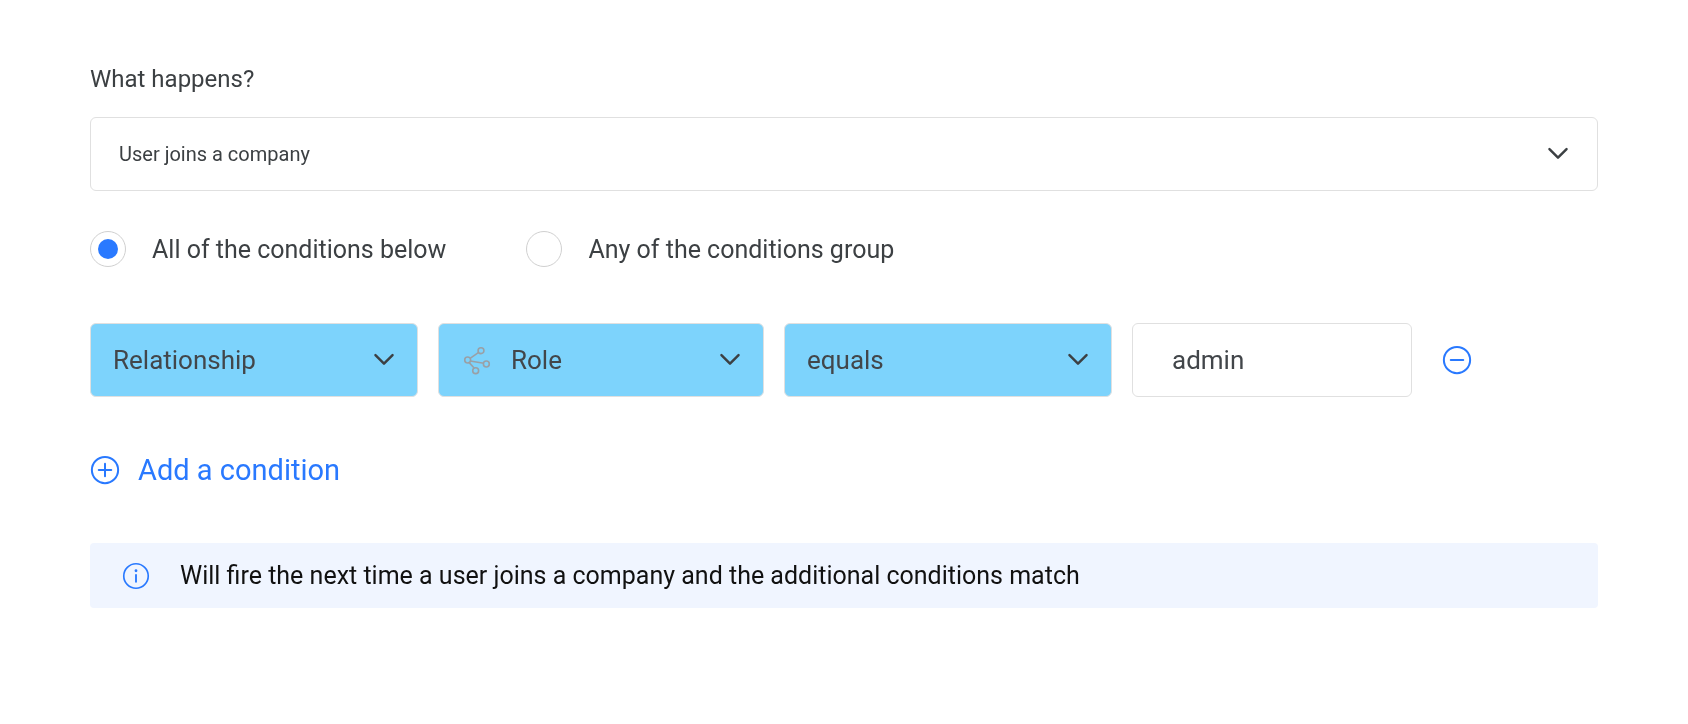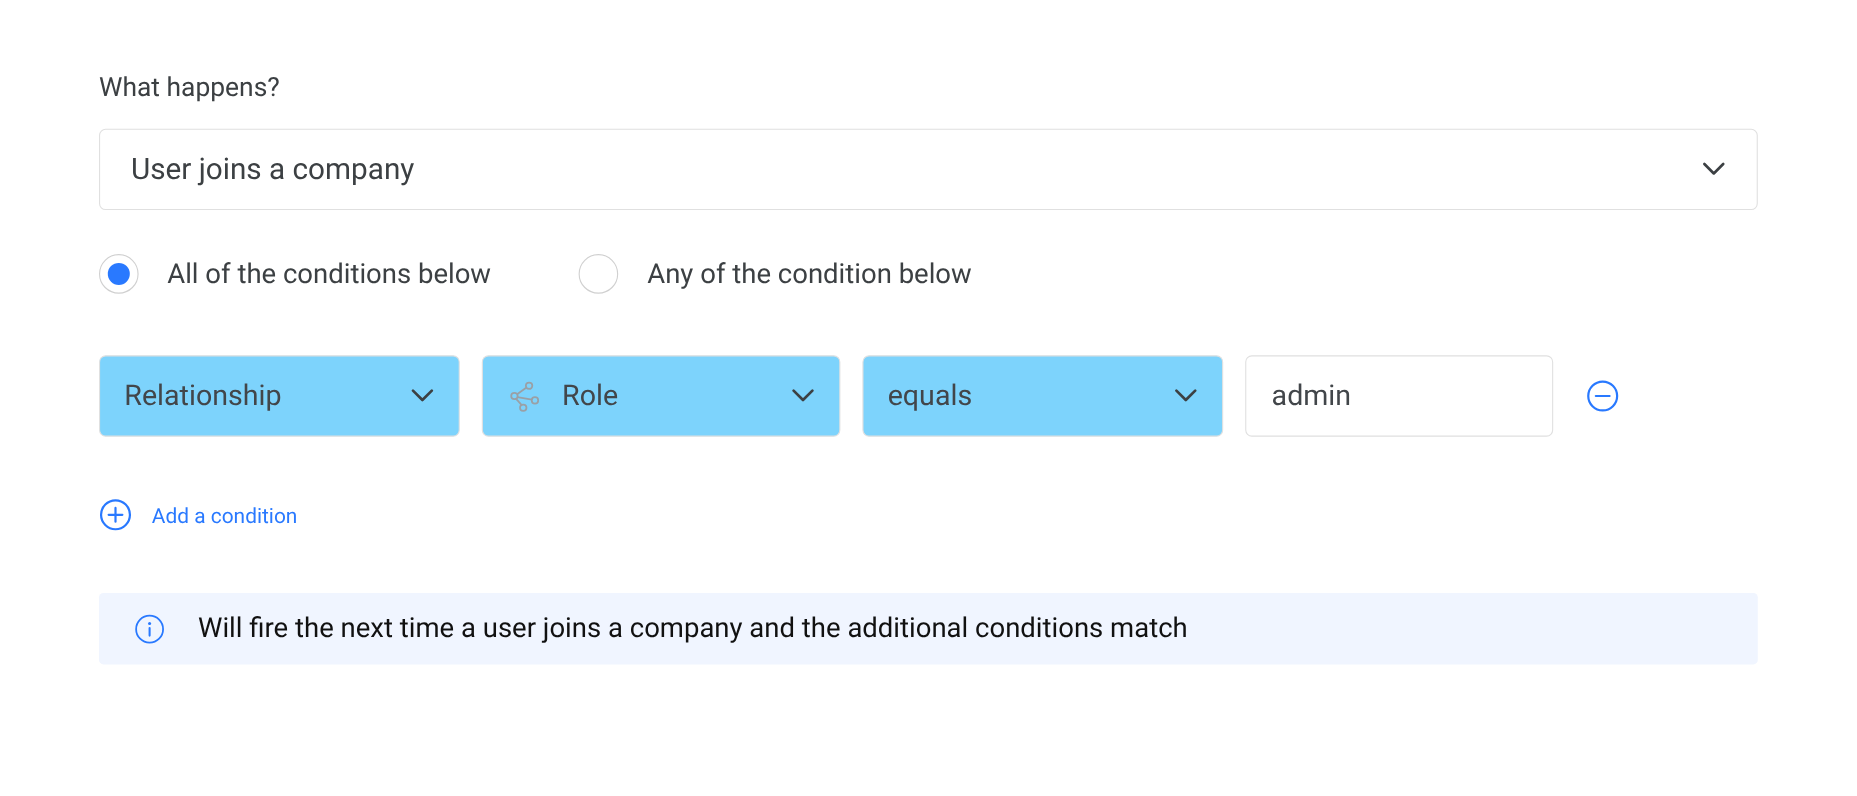--- a/index.html
+++ b/index.html
@@ -21,21 +21,21 @@
     border-radius: 6px;
     height: 74px;
     display: flex;
     align-items: center;
     justify-content: space-between;
     padding: 0 28px;
     cursor: pointer;
     background: #fff;
   }
   .select-box .value {
-    font-size: 27px;
+    font-size: 20px;
     color: #3c4043;
   }
   .chevron {
     width: 22px;
     height: 22px;
     flex: none;
   }
   .radio-row {
     display: flex;
     align-items: center;
@@ -96,21 +96,21 @@
     color: #42464a;
   }
   .cs-w1 { width: 328px; }
   .cs-w2 { width: 326px; }
   .cs-w3 { width: 328px; text-align: right; }
   .cond-input {
     border: 1px solid #e0e0e0;
     border-radius: 6px;
     height: 74px;
     width: 280px;
-    padding: 0 23px;
+    padding: 0 39px;
     font-size: 26px;
     color: #42464a;
     font-family: inherit;
     outline: none;
     flex: none;
   }
   .remove-btn {
     width: 30px;
     height: 30px;
     flex: none;
@@ -129,21 +129,21 @@
     gap: 18px;
     cursor: pointer;
     color: #2979ff;
   }
   .action-link .plus-circle {
     width: 30px;
     height: 30px;
     flex: none;
   }
   .action-link span.txt {
-    font-size: 19px;
+    font-size: 29px;
     color: #2979ff;
   }
   .info-box {
     margin-top: 56px;
     background: #f0f5ff;
     border-radius: 4px;
     padding: 18px 32px;
     display: flex;
     align-items: center;
     gap: 30px;
@@ -186,21 +186,21 @@
 
 <div class="radio-row">
   <div class="radio-option">
     <div class="radio-circle checked">
         <div class="radio-dot"></div>
       </div>
     <span class="radio-label">All of the conditions below</span>
   </div>
   <div class="radio-option">
     <div class="radio-circle"></div>
-    <span class="radio-label">Any of the condition below</span>
+    <span class="radio-label">Any of the conditions group</span>
   </div>
 </div>
 
 <div class="condition-row">
   <div class="cond-select cs-w1">
     <span class="value">Relationship</span>
     <svg class="chevron" viewBox="0 0 18 18">
         <use href="#chevron-down"></use>
       </svg>
   </div>

